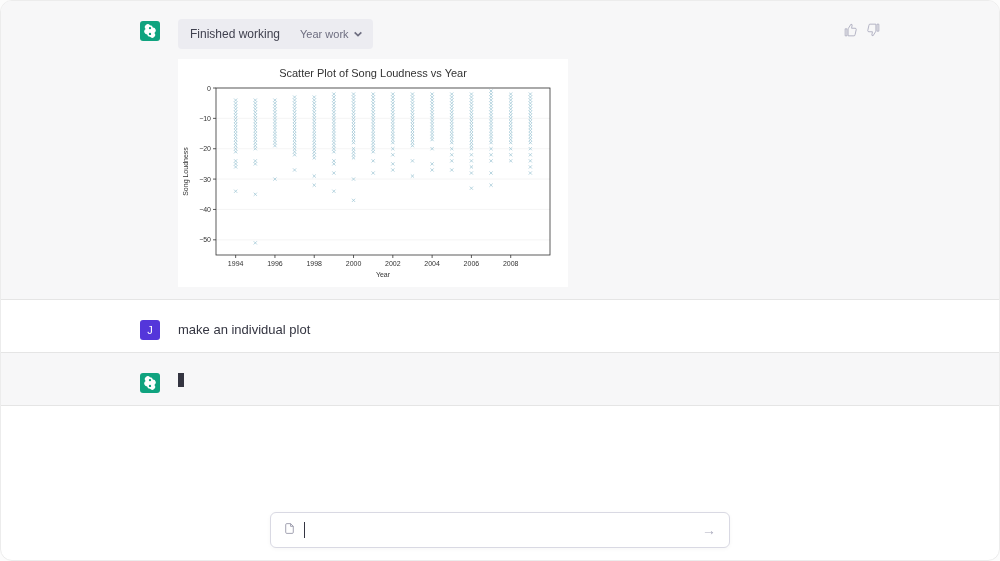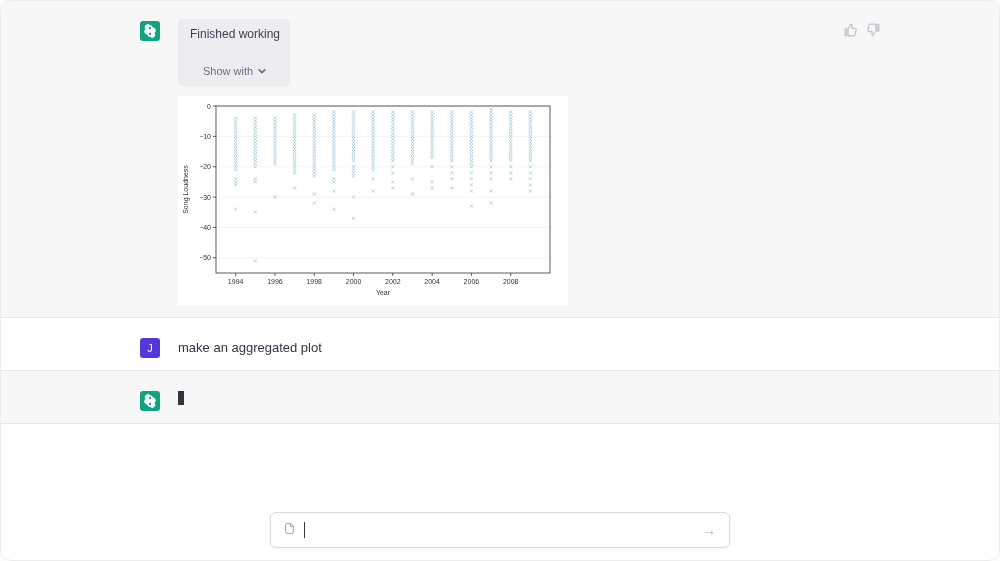--- a/index.html
+++ b/index.html
@@ -77,21 +77,20 @@
   }
   .feedback svg { width: 14px; height: 14px; stroke: currentColor; fill: none; stroke-width: 1.5; cursor: pointer; }
   .badge-row { display: flex; }
   .badge {
     background: var(--badge-bg);
     border-radius: 4px;
     padding: 6px 10px 6px 12px;
     display: flex; align-items: center; gap: 20px;
     font-size: 12px;
     color: var(--badge-text);
-    flex-direction: column;
   }
   .badge-label { color: #40414f; }
   .show-work {
     display: flex; align-items: center; gap: 4px;
     font-size: 11px; color: #6e6e80;
     cursor: pointer;
   }
   .show-work svg { width: 10px; height: 10px; stroke: #6e6e80; stroke-width: 2; fill: none; }
   .chart-card {
     background: #fff;
@@ -167,29 +166,30 @@
         <div class="avatar ai">
           <svg viewBox="0 0 24 24">
               <path d="M12 2a5 5 0 0 1 4.9 4h.1a5 5 0 0 1 2.5 9.3A5 5 0 0 1 12 22a5 5 0 0 1-4.9-4H7a5 5 0 0 1-2.5-9.3A5 5 0 0 1 12 2zm0 3a2 2 0 1 0 0 4 2 2 0 0 0 0-4zm0 10a2 2 0 1 0 0 4 2 2 0 0 0 0-4z"></path>
             </svg>
         </div>
         <div class="content-col">
           <div class="badge-row">
             <div class="badge">
               <span class="badge-label">Finished working</span>
               <span class="show-work">
-                <span>Show with</span>
+                <span>Year work</span>
                 <svg viewBox="0 0 12 12">
                     <path d="M2 4l4 4 4-4"></path>
                   </svg>
               </span>
             </div>
           </div>
 
           <div class="chart-card">
+            <div class="chart-title">Scatter Plot of Song Loudness vs Year</div>
             <svg id="chart" class="chart-svg" width="380" height="195">
                 <line x1="38" x2="372" y1="4" y2="4" stroke="#eeeeee" stroke-width="0.6"></line>
                 <line x1="38" x2="372" y1="34.36363636363636" y2="34.36363636363636" stroke="#eeeeee" stroke-width="0.6"></line>
                 <line x1="38" x2="372" y1="64.72727272727272" y2="64.72727272727272" stroke="#eeeeee" stroke-width="0.6"></line>
                 <line x1="38" x2="372" y1="95.09090909090908" y2="95.09090909090908" stroke="#eeeeee" stroke-width="0.6"></line>
                 <line x1="38" x2="372" y1="125.45454545454545" y2="125.45454545454545" stroke="#eeeeee" stroke-width="0.6"></line>
                 <line x1="38" x2="372" y1="155.8181818181818" y2="155.8181818181818" stroke="#eeeeee" stroke-width="0.6"></line>
                 <rect x="38" y="4" width="334" height="167" class="spine"></rect>
                 <line x1="35" x2="38" y1="4" y2="4" class="spine"></line>
                 <text x="33" y="6.5" text-anchor="end">0</text>
@@ -924,21 +924,21 @@
               </svg>
           </span>
         </div>
       </div>
     </div>
 
     <div class="msg-row user">
       <div class="msg-inner">
         <div class="avatar user">J</div>
         <div class="content-col">
-          <div class="user-text">make an aggregated plot</div>
+          <div class="user-text">make an individual plot</div>
         </div>
       </div>
     </div>
 
     <div class="msg-row ai">
       <div class="msg-inner">
         <div class="avatar ai">
           <svg viewBox="0 0 24 24">
               <path d="M12 2a5 5 0 0 1 4.9 4h.1a5 5 0 0 1 2.5 9.3A5 5 0 0 1 12 22a5 5 0 0 1-4.9-4H7a5 5 0 0 1-2.5-9.3A5 5 0 0 1 12 2zm0 3a2 2 0 1 0 0 4 2 2 0 0 0 0-4zm0 10a2 2 0 1 0 0 4 2 2 0 0 0 0-4z"></path>
             </svg>

